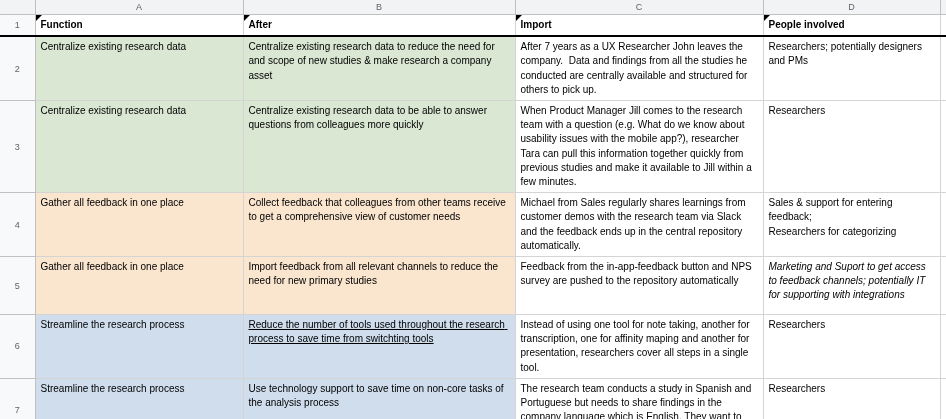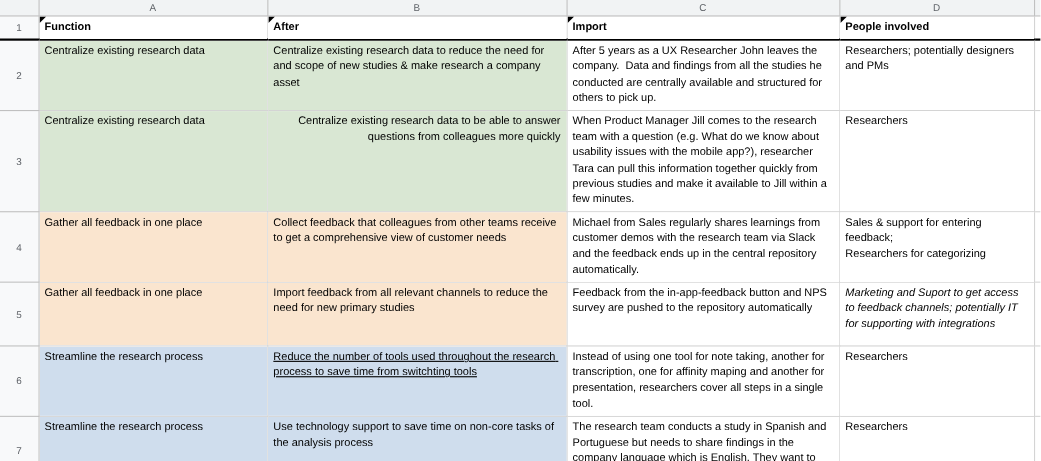--- a/index.html
+++ b/index.html
@@ -147,28 +147,28 @@
           <td class="cell fill-white"><span class="note-corner"></span><span>Function</span></td>
           <td class="cell fill-white"><span class="note-corner"></span><span>After</span></td>
           <td class="cell fill-white"><span class="note-corner"></span><span>Import</span></td>
           <td class="cell fill-white"><span class="note-corner"></span><span>People involved</span></td>
           <td class="spill" style="border-bottom: 2px solid rgb(0, 0, 0);"></td>
         </tr>
         <tr class="data-row" style="height: 58px;">
           <td class="rownum">2</td>
           <td class="cell fill-green" style="white-space: pre-wrap;">Centralize existing research data</td>
           <td class="cell fill-green" style="white-space: pre-wrap;">Centralize existing research data to reduce the need for and scope of new studies &amp; make research a company asset</td>
-          <td class="cell fill-white" style="white-space: pre-wrap;">After 5 years as a UX Researcher John leaves the company.  Data and findings from all the studies he conducted are centrally available and structured for others to pick up.</td>
+          <td class="cell fill-white" style="white-space: pre-wrap;">After 7 years as a UX Researcher John leaves the company.  Data and findings from all the studies he conducted are centrally available and structured for others to pick up.</td>
           <td class="cell fill-white" style="white-space: pre-wrap;">Researchers; potentially designers and PMs</td>
           <td class="spill"></td>
         </tr>
         <tr class="data-row" style="height: 86px;">
           <td class="rownum">3</td>
           <td class="cell fill-green" style="white-space: pre-wrap;">Centralize existing research data</td>
-          <td class="cell fill-green" style="white-space: pre-wrap; text-align: right;">Centralize existing research data to be able to answer questions from colleagues more quickly</td>
+          <td class="cell fill-green" style="white-space: pre-wrap;">Centralize existing research data to be able to answer questions from colleagues more quickly</td>
           <td class="cell fill-white" style="white-space: pre-wrap;">When Product Manager Jill comes to the research team with a question (e.g. What do we know about usability issues with the mobile app?), researcher Tara can pull this information together quickly from previous studies and make it available to Jill within a few minutes.</td>
           <td class="cell fill-white" style="white-space: pre-wrap;">Researchers</td>
           <td class="spill"></td>
         </tr>
         <tr class="data-row" style="height: 58px;">
           <td class="rownum">4</td>
           <td class="cell fill-orange" style="white-space: pre-wrap;">Gather all feedback in one place</td>
           <td class="cell fill-orange" style="white-space: pre-wrap;">Collect feedback that colleagues from other teams receive to get a comprehensive view of customer needs</td>
           <td class="cell fill-white" style="white-space: pre-wrap;">Michael from Sales regularly shares learnings from customer demos with the research team via Slack and the feedback ends up in the central repository automatically.</td>
           <td class="cell fill-white" style="white-space: pre-wrap;">Sales &amp; support for entering feedback;

